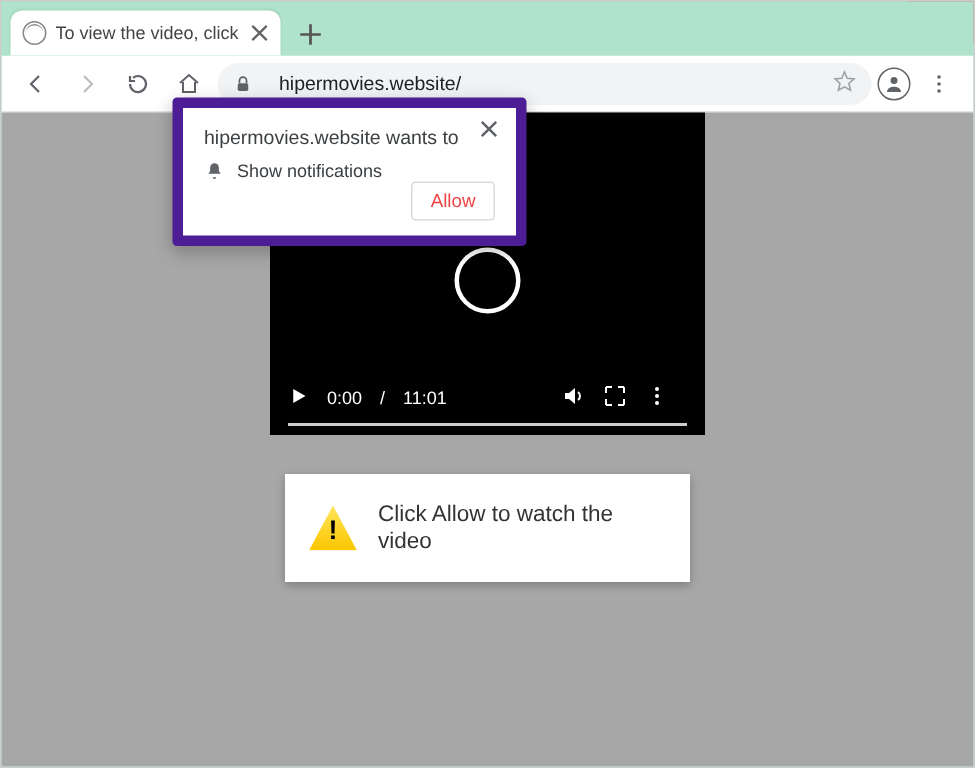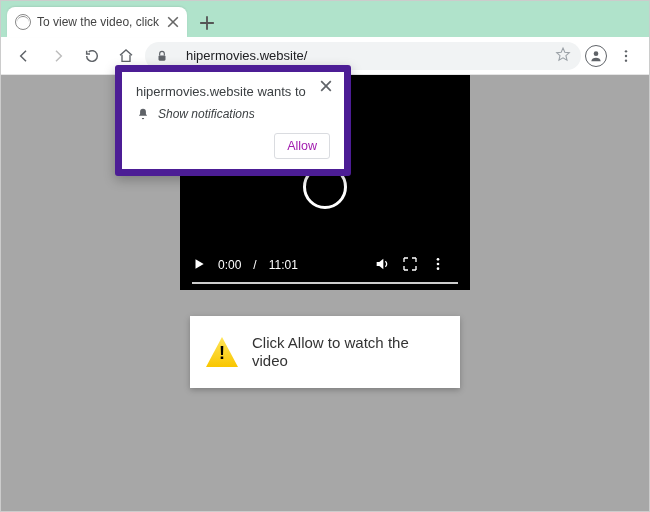--- a/index.html
+++ b/index.html
@@ -156,29 +156,29 @@
   
   .perm {
     position: absolute; left: 114px; top: 64px;
     width: 236px; background: #fff;
     border: 7px solid #4c1d95; border-radius: 3px;
     box-shadow: 0 4px 12px rgba(0,0,0,.25);
     padding: 12px 14px 10px;
     font-size: 12px; color: #3c4043;
   }
   .perm .p-title { font-size: 13px; margin-bottom: 8px; padding-right: 14px; }
-  .perm .p-row { display: flex; align-items: flex-start; gap: 8px; margin-bottom: 12px; font-style: italic; }
+  .perm .p-row { display: flex; align-items: flex-start; gap: 8px; margin-bottom: 0; }
   .perm .bell { width: 14px; height: 14px; }
   .perm .p-close {
     position: absolute; top: 8px; right: 8px; width: 16px; height: 16px; color: #5f6368;
   }
   .perm .p-actions { display: flex; justify-content: flex-end; gap: 8px; }
   .perm button {
     background: #fff; border: 1px solid #dadce0; border-radius: 3px;
-    color: #a21caf; font-size: 12.5px; padding: 5px 12px; font-weight: 500;
+    color: #ef4444; font-size: 12.5px; padding: 5px 12px; font-weight: 500;
     cursor: pointer;
   }
 
   svg.icon { width: 16px; height: 16px; }
 </style>
 </head>
 <body>
 
 <div class="win-controls">
   <div class="win-btn">

